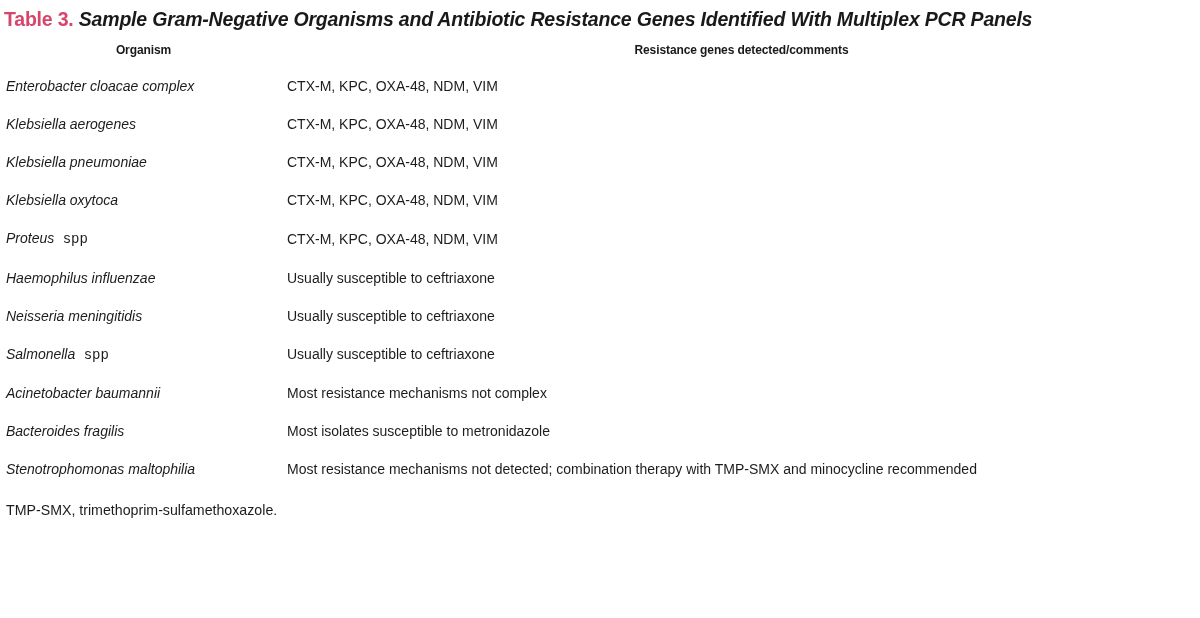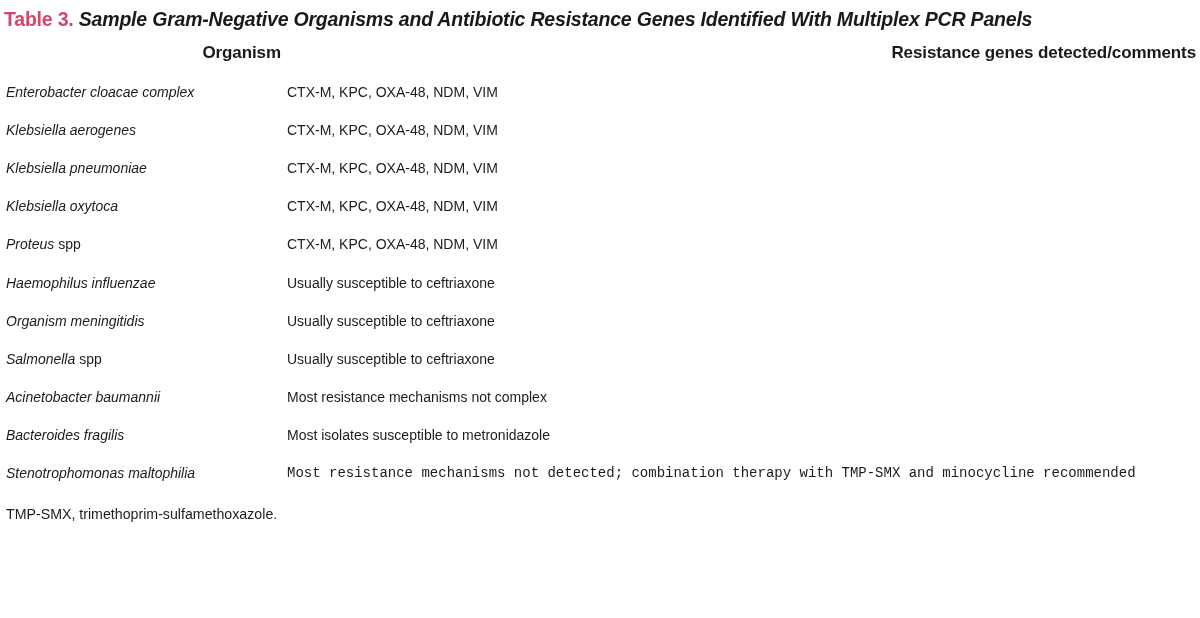--- a/index.html
+++ b/index.html
@@ -43,22 +43,22 @@
   
   table.tbl {
     border-collapse: collapse;
     width: 1196px;
     table-layout: fixed;
   }
   table.tbl col.c-organism { width: 281px; }
   table.tbl col.c-genes    { width: 915px; }
 
   table.tbl th {
-    text-align: right;
-    font-size: 17px;
+    text-align: center;
+    font-size: 12px;
     font-weight: bold;
     letter-spacing: -0.1px;
     color: #191919;
     padding: 7px 4px 10px 2px;
     vertical-align: bottom;
     white-space: nowrap;
   }
 
   table.tbl td {
     font-size: 14px;
@@ -67,29 +67,29 @@
     vertical-align: middle;
     line-height: 21px;
   }
 
   td.organism {
     font-style: italic;
     white-space: nowrap;
   }
   td.organism .upright {
     font-style: normal;
+    font-family: Liberation Mono, monospace;
   }
 
   td.genes { }
   td.genes.italic {
   }
   td.genes.wrap {
     white-space: normal;
     padding-right: 64px;
-    font-family: Liberation Mono, monospace;
   }
 
   
   .footnote {
     font-size: 14.2px;
     color: #1c1c1c;
     padding: 12px 0 0 2px;
     line-height: 18px;
     white-space: nowrap;
   }
@@ -134,21 +134,21 @@
         </tr>
         <tr>
           <td class="organism"><span>Proteus</span><span class="upright"> spp</span></td>
           <td class="genes italic">CTX-M, KPC, OXA-48, NDM, VIM</td>
         </tr>
         <tr>
           <td class="organism"><span>Haemophilus influenzae</span></td>
           <td class="genes">Usually susceptible to ceftriaxone</td>
         </tr>
         <tr>
-          <td class="organism"><span>Organism meningitidis</span></td>
+          <td class="organism"><span>Neisseria meningitidis</span></td>
           <td class="genes">Usually susceptible to ceftriaxone</td>
         </tr>
         <tr>
           <td class="organism"><span>Salmonella</span><span class="upright"> spp</span></td>
           <td class="genes">Usually susceptible to ceftriaxone</td>
         </tr>
         <tr>
           <td class="organism"><span>Acinetobacter baumannii</span></td>
           <td class="genes">Most resistance mechanisms not complex</td>
         </tr>

